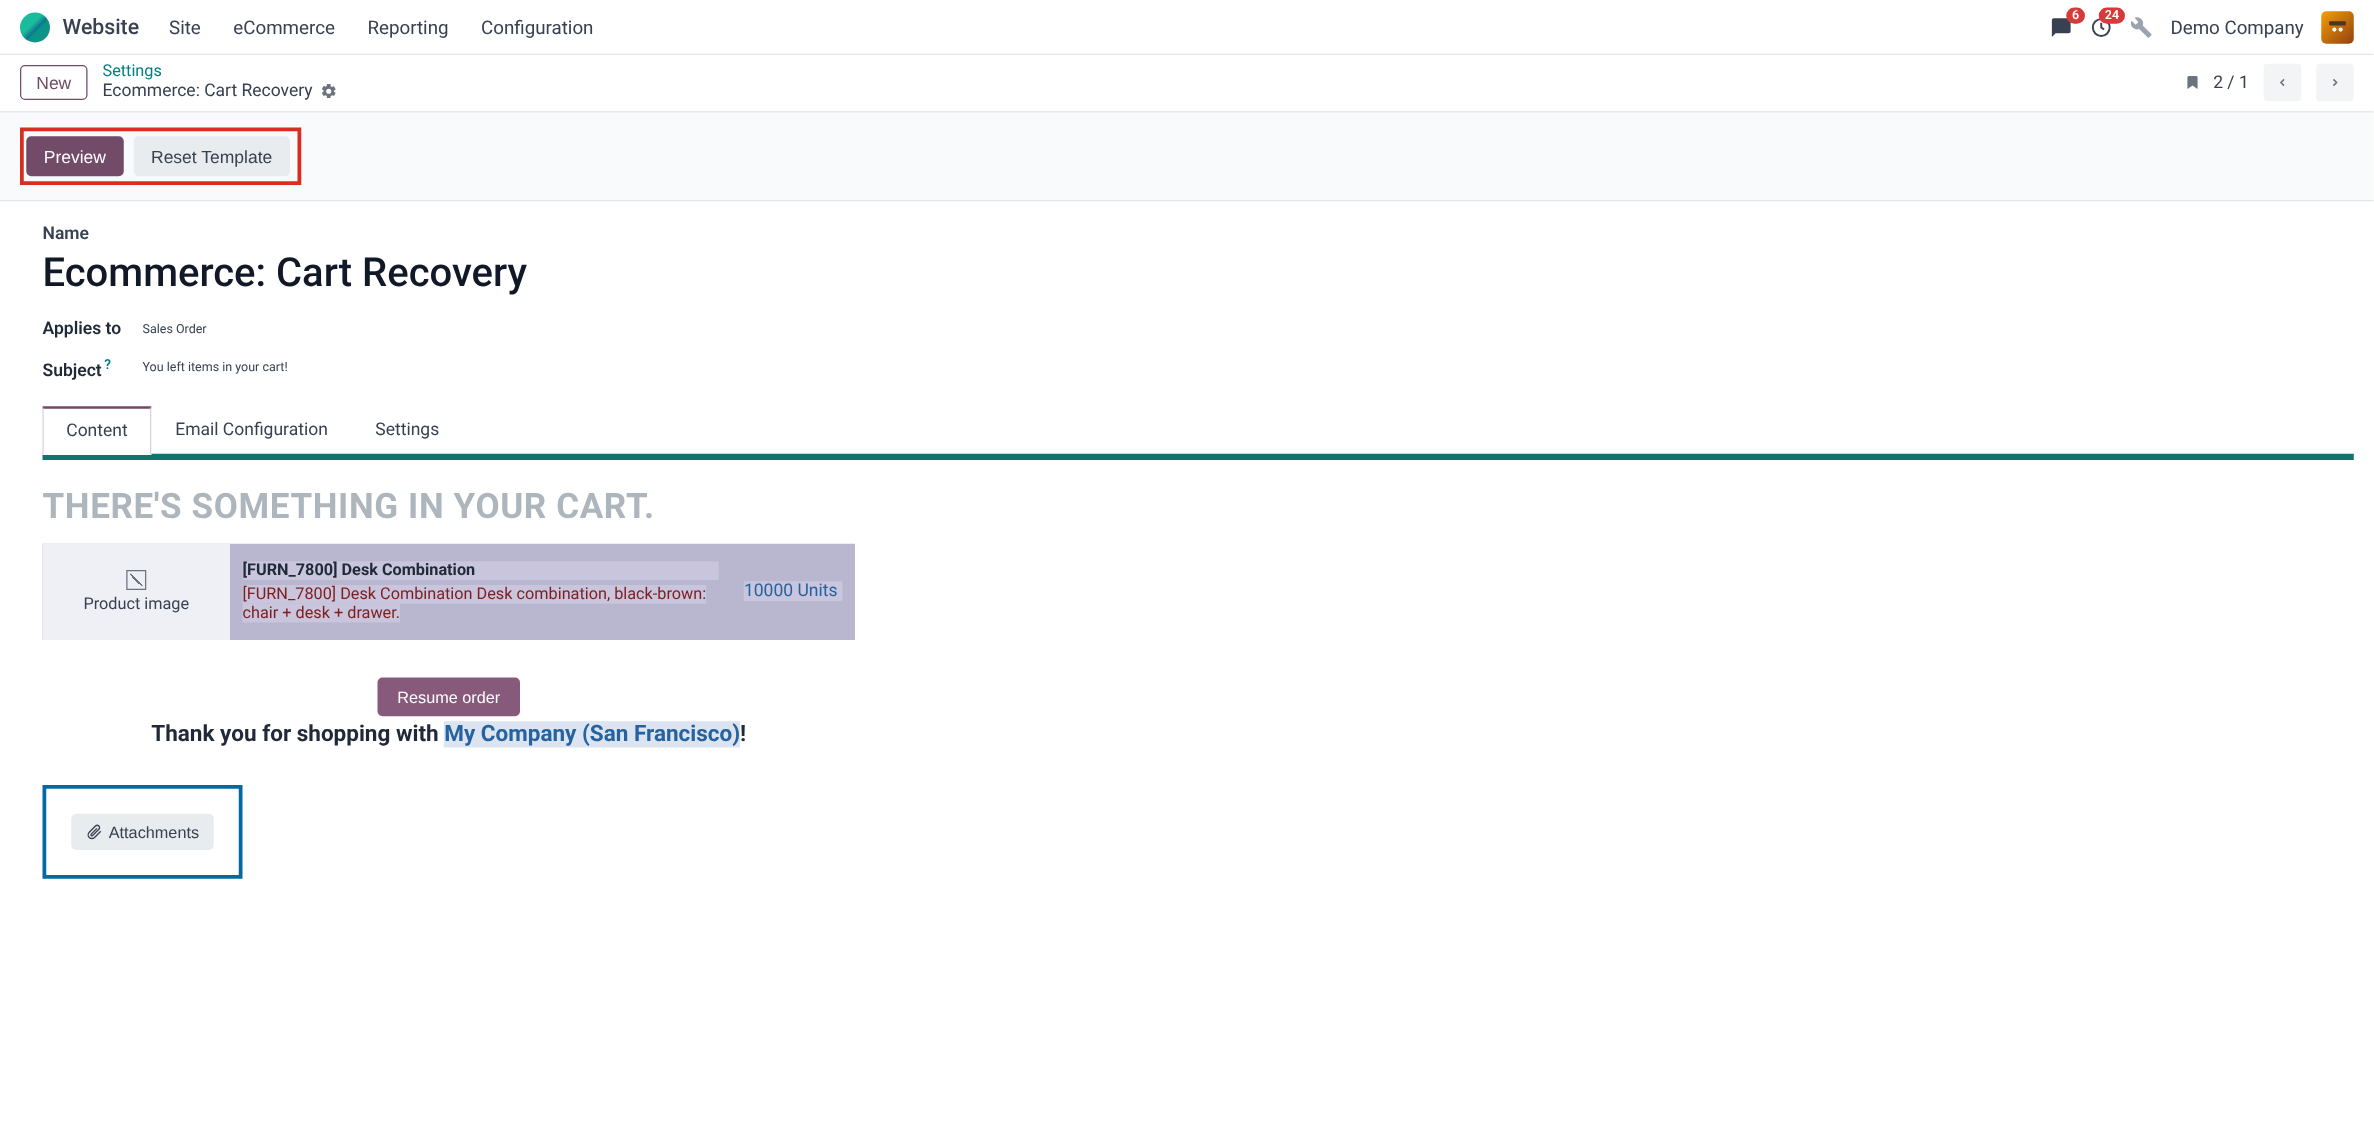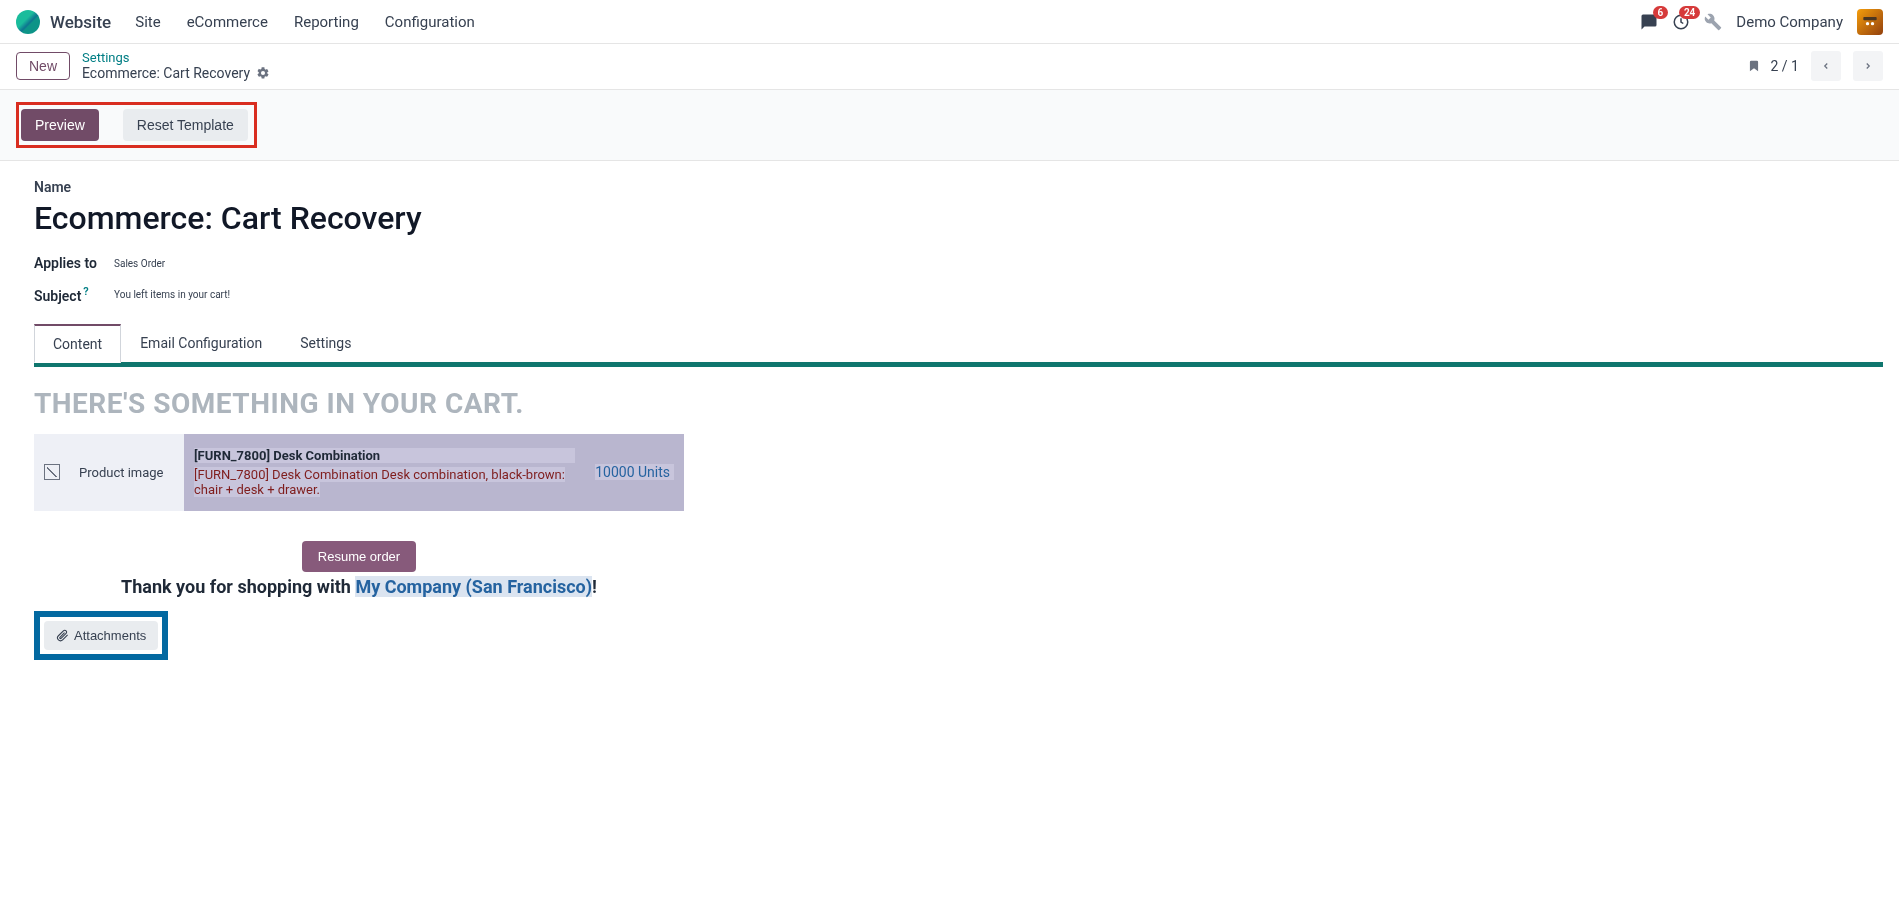--- a/index.html
+++ b/index.html
@@ -23,21 +23,21 @@
   .bc-link { color:#017e84; font-size:13px; cursor:pointer; }
   .bc-current { font-size:14px; color:#374151; display:flex; align-items:center; gap:6px;}
   .gear { color:#6b7280; cursor:pointer; }
   .bc-right { margin-left:auto; display:flex; align-items:center; gap:10px; }
   .bookmark { color:#6b7280; cursor:pointer; }
   .pager { font-size:14px; color:#374151; }
   .pager-btn { width:30px; height:30px; background:#f3f4f6; display:inline-flex; align-items:center; justify-content:center; color:#6b7280; cursor:pointer; border-radius:3px; margin-left:2px;}
   
   
   .action-bar { background:#f9fafb; border-top:1px solid #e5e5e5; border-bottom:1px solid #e5e5e5; padding:12px 16px; position:relative; }
-  .highlight-box { border:3px solid #d92d20; display:inline-flex; padding:4px 6px 4px 2px; gap:24px; align-items:center; }
+  .highlight-box { border:3px solid #d92d20; display:inline-flex; padding:4px 6px 4px 2px; gap:8px; align-items:center; }
   .btn-primary { background:#714b67; color:#fff; border:none; padding:8px 14px; border-radius:4px; font-size:14px; cursor:pointer; }
   .btn-secondary { background:#e9ecef; color:#374151; border:none; padding:8px 14px; border-radius:4px; font-size:14px; cursor:pointer; }
   
   
   .sheet { padding: 18px 16px 20px 34px; max-width: 100%; }
   .field-label { font-size:14px; color:#374151; font-weight:600; margin-bottom:4px; }
   .record-title { font-size:32px; color:#111827; font-weight:500; margin-bottom:18px; }
   .field-row { display:flex; align-items:center; margin-bottom:14px; }
   .field-row .lbl { width:80px; font-weight:600; color:#1f2937; font-size:14px; }
   .field-row .val { font-size:10px; color:#374151; }
@@ -48,35 +48,35 @@
   .tab { padding:10px 18px; font-size:14px; color:#374151; cursor:pointer; border:1px solid transparent; border-bottom:none; }
   .tab.active { border:1px solid #d1d5db; border-bottom:1px solid #fff; border-top:2px solid #714b67; margin-bottom:-1px; background:#fff; }
   
   
   .email-content { padding: 20px 0 0 0; max-width: 650px; }
   .email-heading { font-size:28px; font-weight:700; color:#adb5bd; letter-spacing:0.5px; margin-bottom:14px; }
   .email-subtext { font-size:14px; color:#374151; margin-bottom:30px; }
   .product-table { width:100%; border-collapse:collapse; background:#b9b6cf; }
   .product-table td { padding:14px 10px; font-size:13px; vertical-align:middle; }
   .prod-img-cell { width:150px; background:#eef0f6; }
-  .prod-img-placeholder { display:flex; align-items:center; gap:19px; font-size:13px; color:#374151; }
+  .prod-img-placeholder { display:flex; align-items:center; gap:4px; font-size:13px; color:#374151;flex-direction:column; }
   .broken-img { width:16px; height:16px; border:1px solid #6b7280; display:inline-block; position:relative; }
   .broken-img::after { content:''; position:absolute; top:2px; left:2px; right:2px; bottom:2px; background:linear-gradient(45deg, transparent 45%, #6b7280 45%, #6b7280 55%, transparent 55%); }
   .prod-name { font-weight:700; color:#1f2937; display:block; margin-bottom:4px; background:#c8c5dc; }
   .prod-desc { color:#7f1d1d; font-size:13px; background:#c8c5dc; }
   .prod-qty { text-align:right; color:#2563a0; font-size:14px; white-space:nowrap; background:#c8c5dc; padding-right:4px;}
   .email-footer { text-align:center; margin-top:30px; }
   .resume-btn { background:#875a7b; color:#fff; border:none; padding:8px 16px; border-radius:4px; font-size:13px; cursor:pointer; }
   .thanks { font-size:18px; color:#1f2937; margin-top:4px; }
   .thanks strong { font-weight:700; }
   .company-link { color:#2563a0; font-weight:700; background:#dbe4f0; }
   
   
   .attach-wrap { margin-top:14px; }
-  .highlight-box2 { border:6px solid #0369a1; display:inline-block; padding:4px; }
+  .highlight-box2 { border:3px solid #0369a1; display:inline-block; padding:20px;margin-top:16px; }
   .attach-btn { background:#e9ecef; border:none; padding:7px 12px; border-radius:4px; font-size:13px; color:#374151; cursor:pointer; display:flex; align-items:center; gap:5px; }
   
   svg { display:block; }
 </style>
 </head>
 <body>
 
 <div class="topnav">
   <div class="logo"></div>
   <div class="app-name">Website</div>

